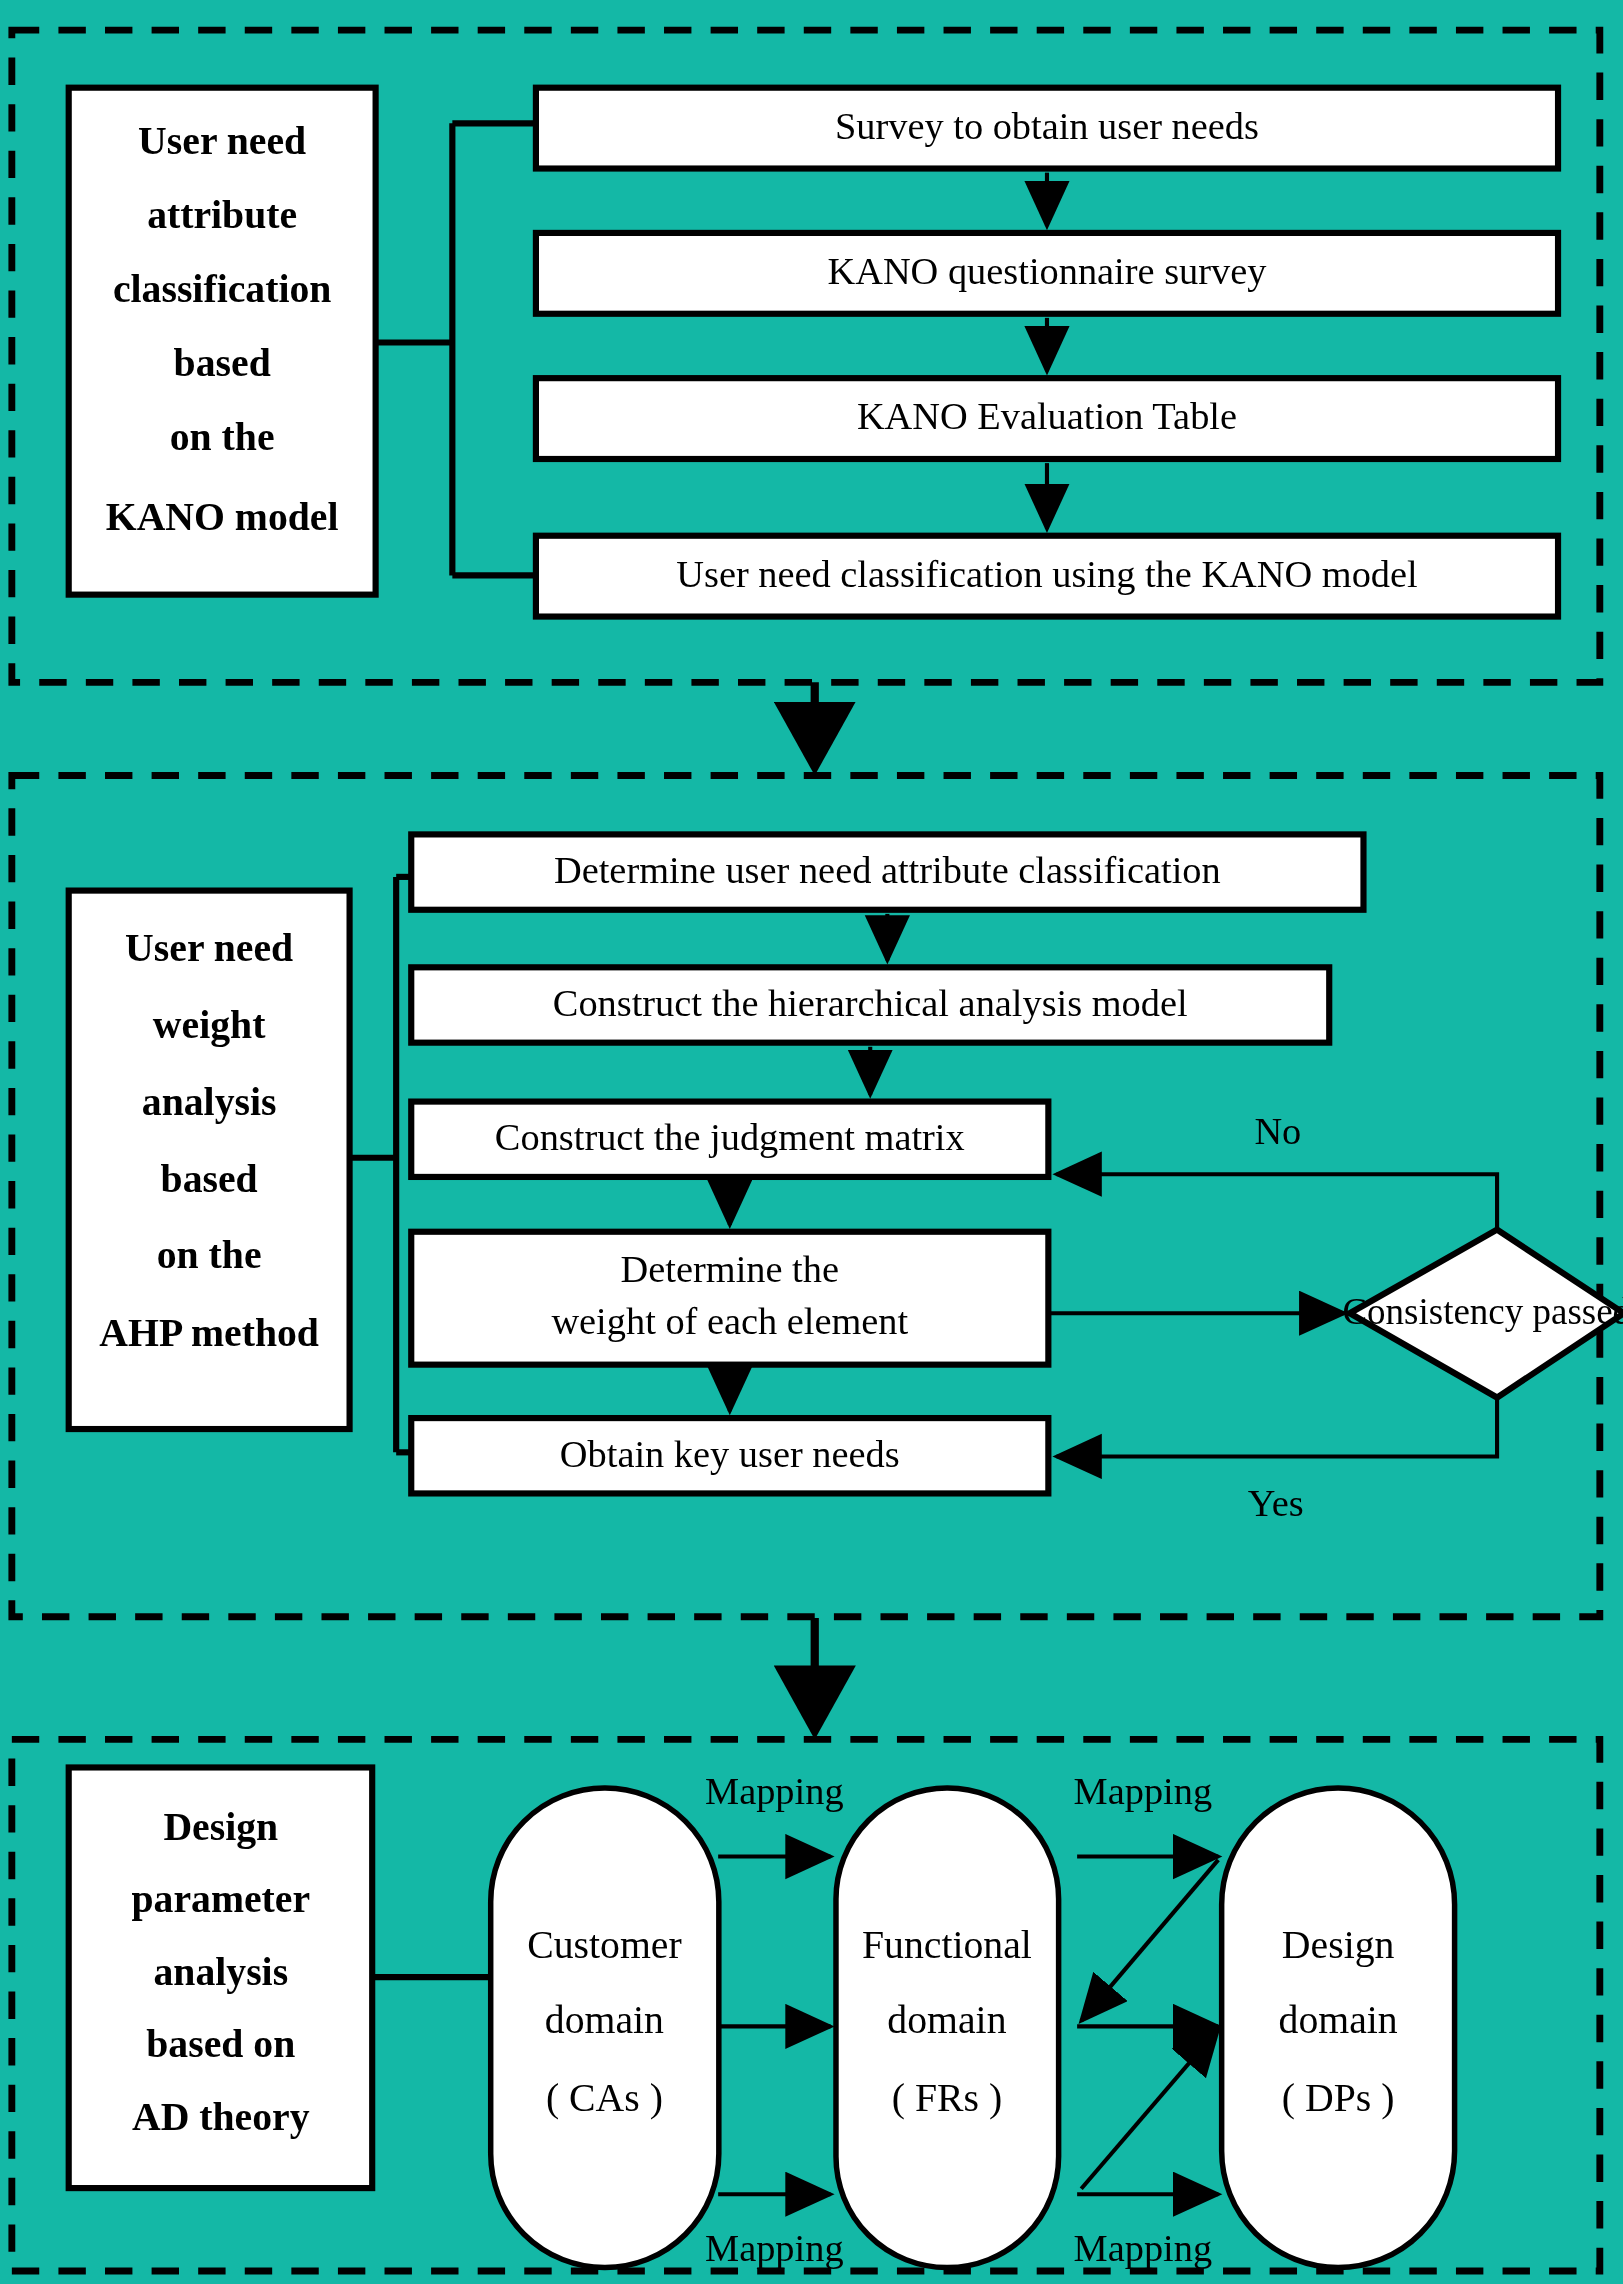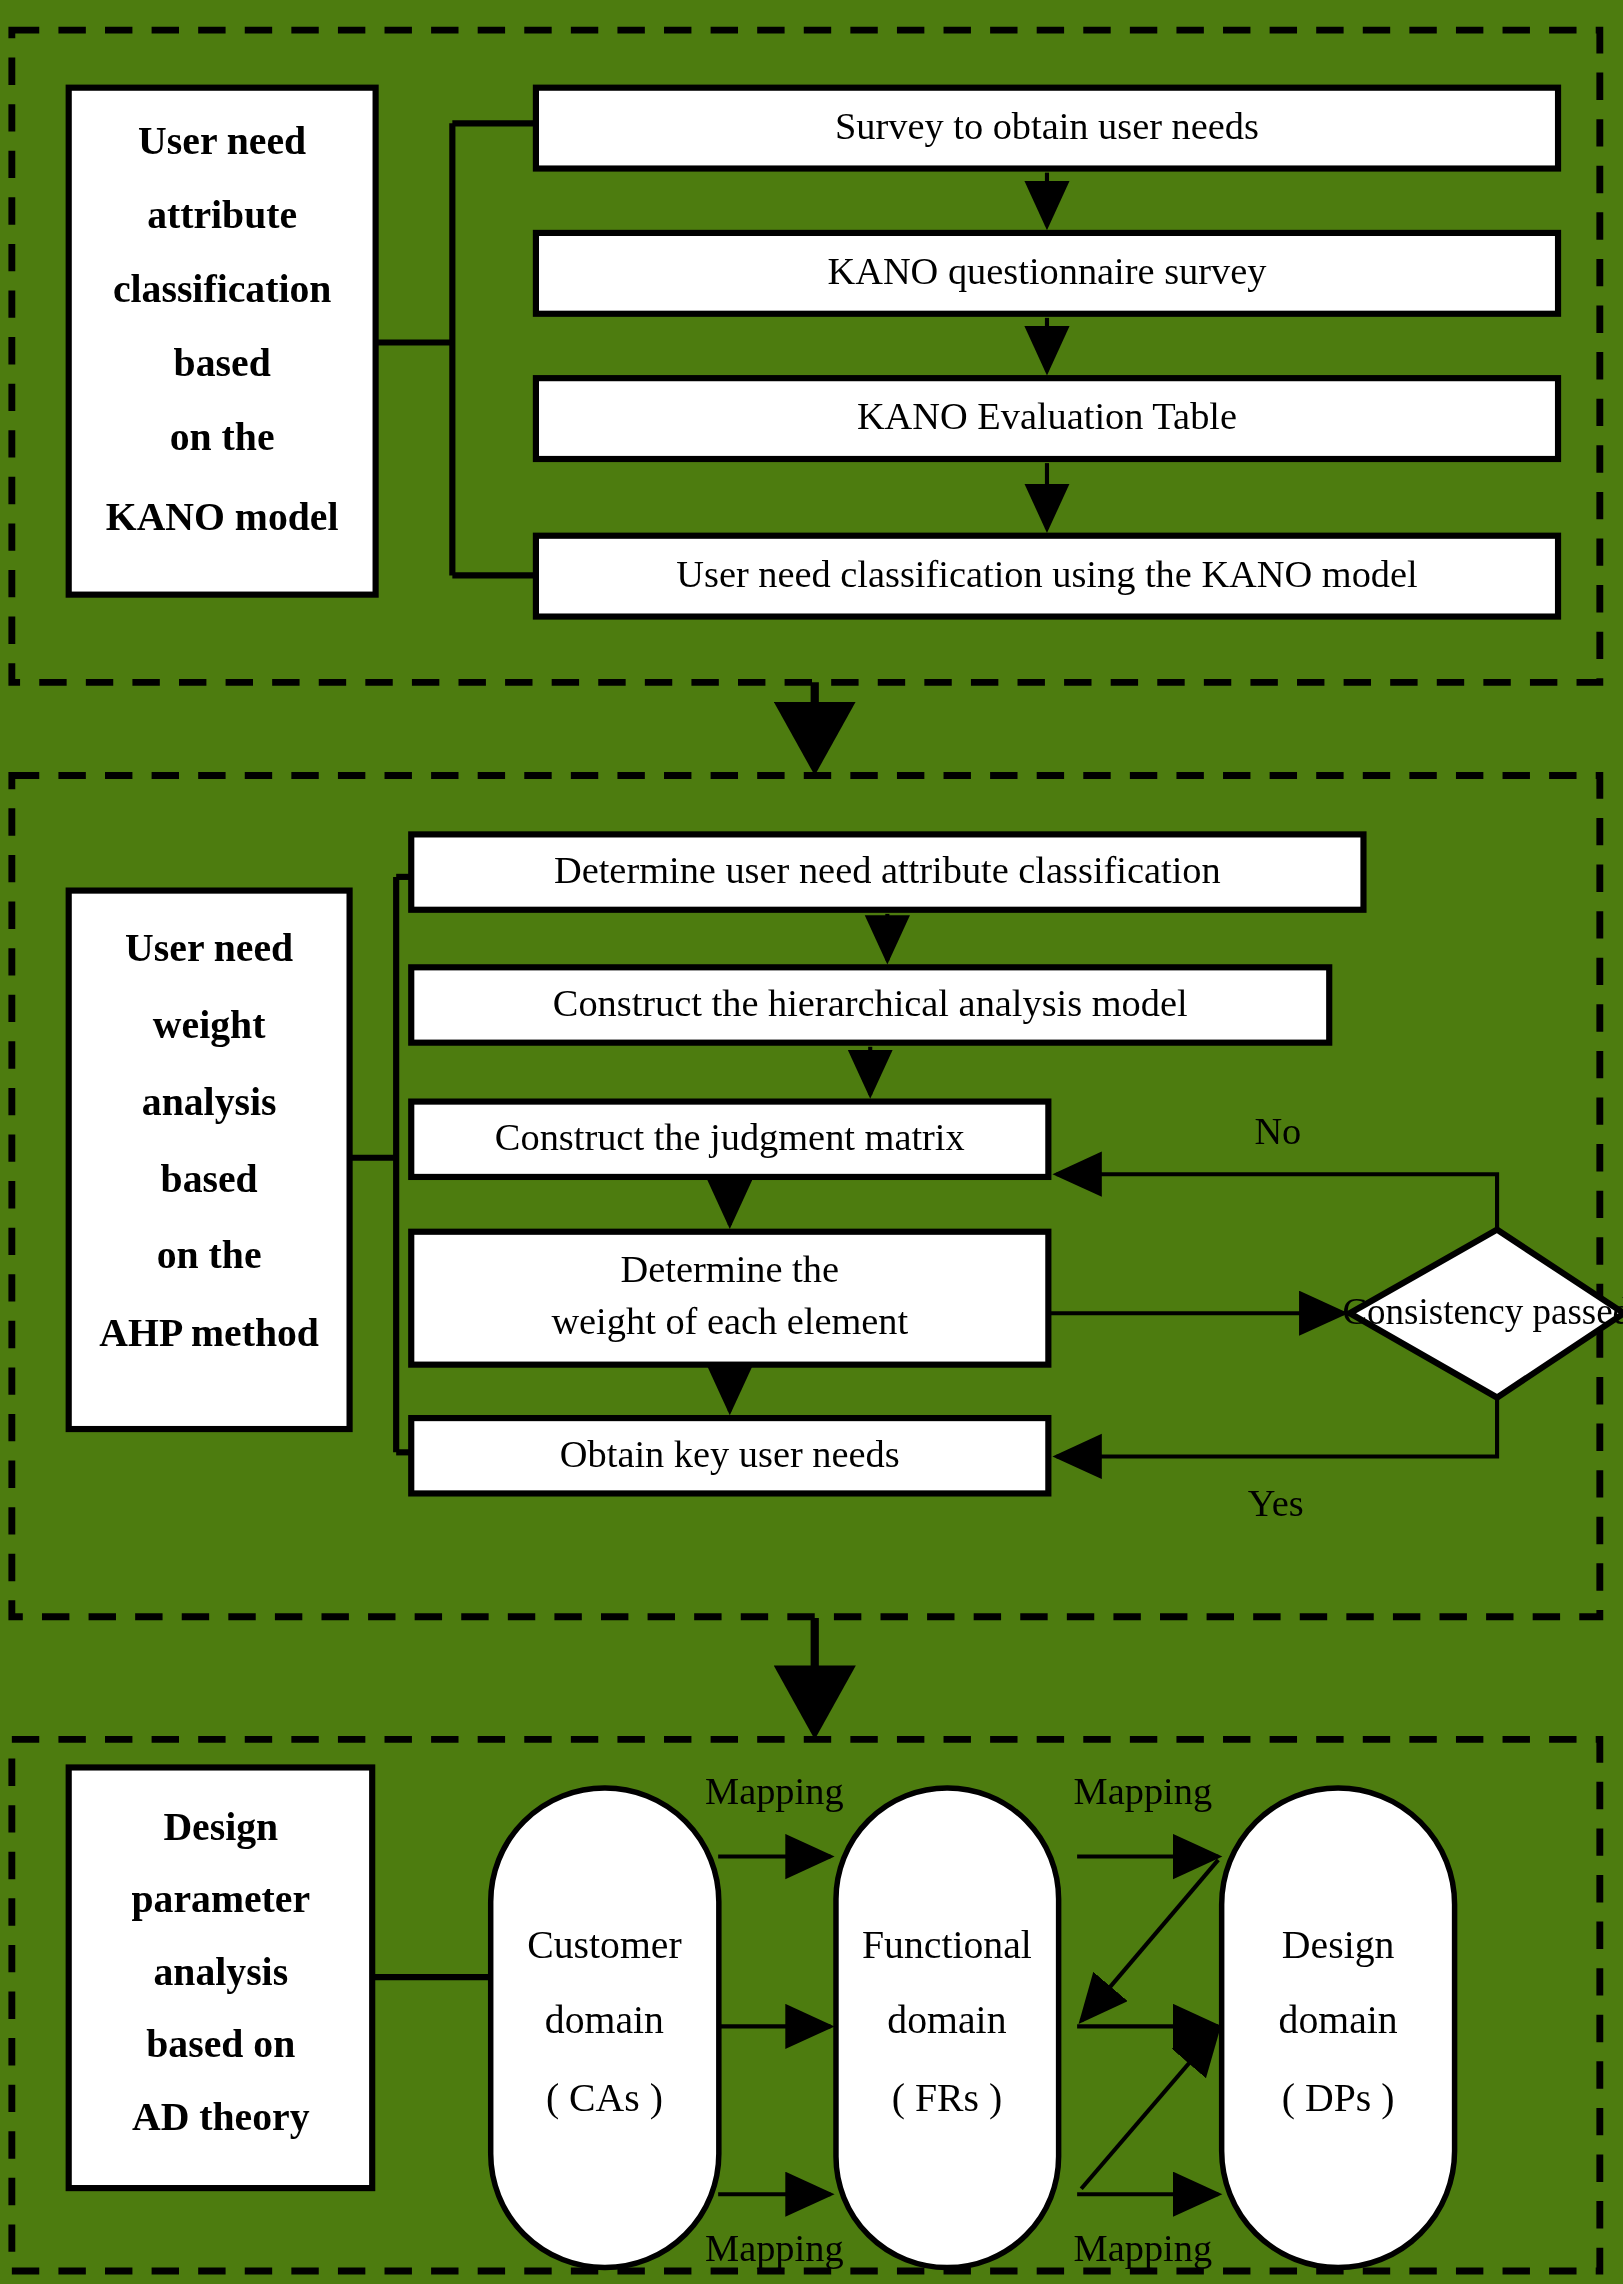--- a/index.html
+++ b/index.html
@@ -5,21 +5,21 @@
 <style>
   html, body {
     margin: 0;
     padding: 0;
     background: #ffffff;
   }
   #root {
     position: relative;
     width: 1624px;
     height: 2284px;
-    background: #4d7c0f;
+    background: #14b8a6;
     font-family: "Liberation Serif", "DejaVu Serif", serif;
   }
   svg.diagram {
     position: absolute;
     left: 0;
     top: 0;
     width: 1624px;
     height: 2284px;
     display: block;
   }

